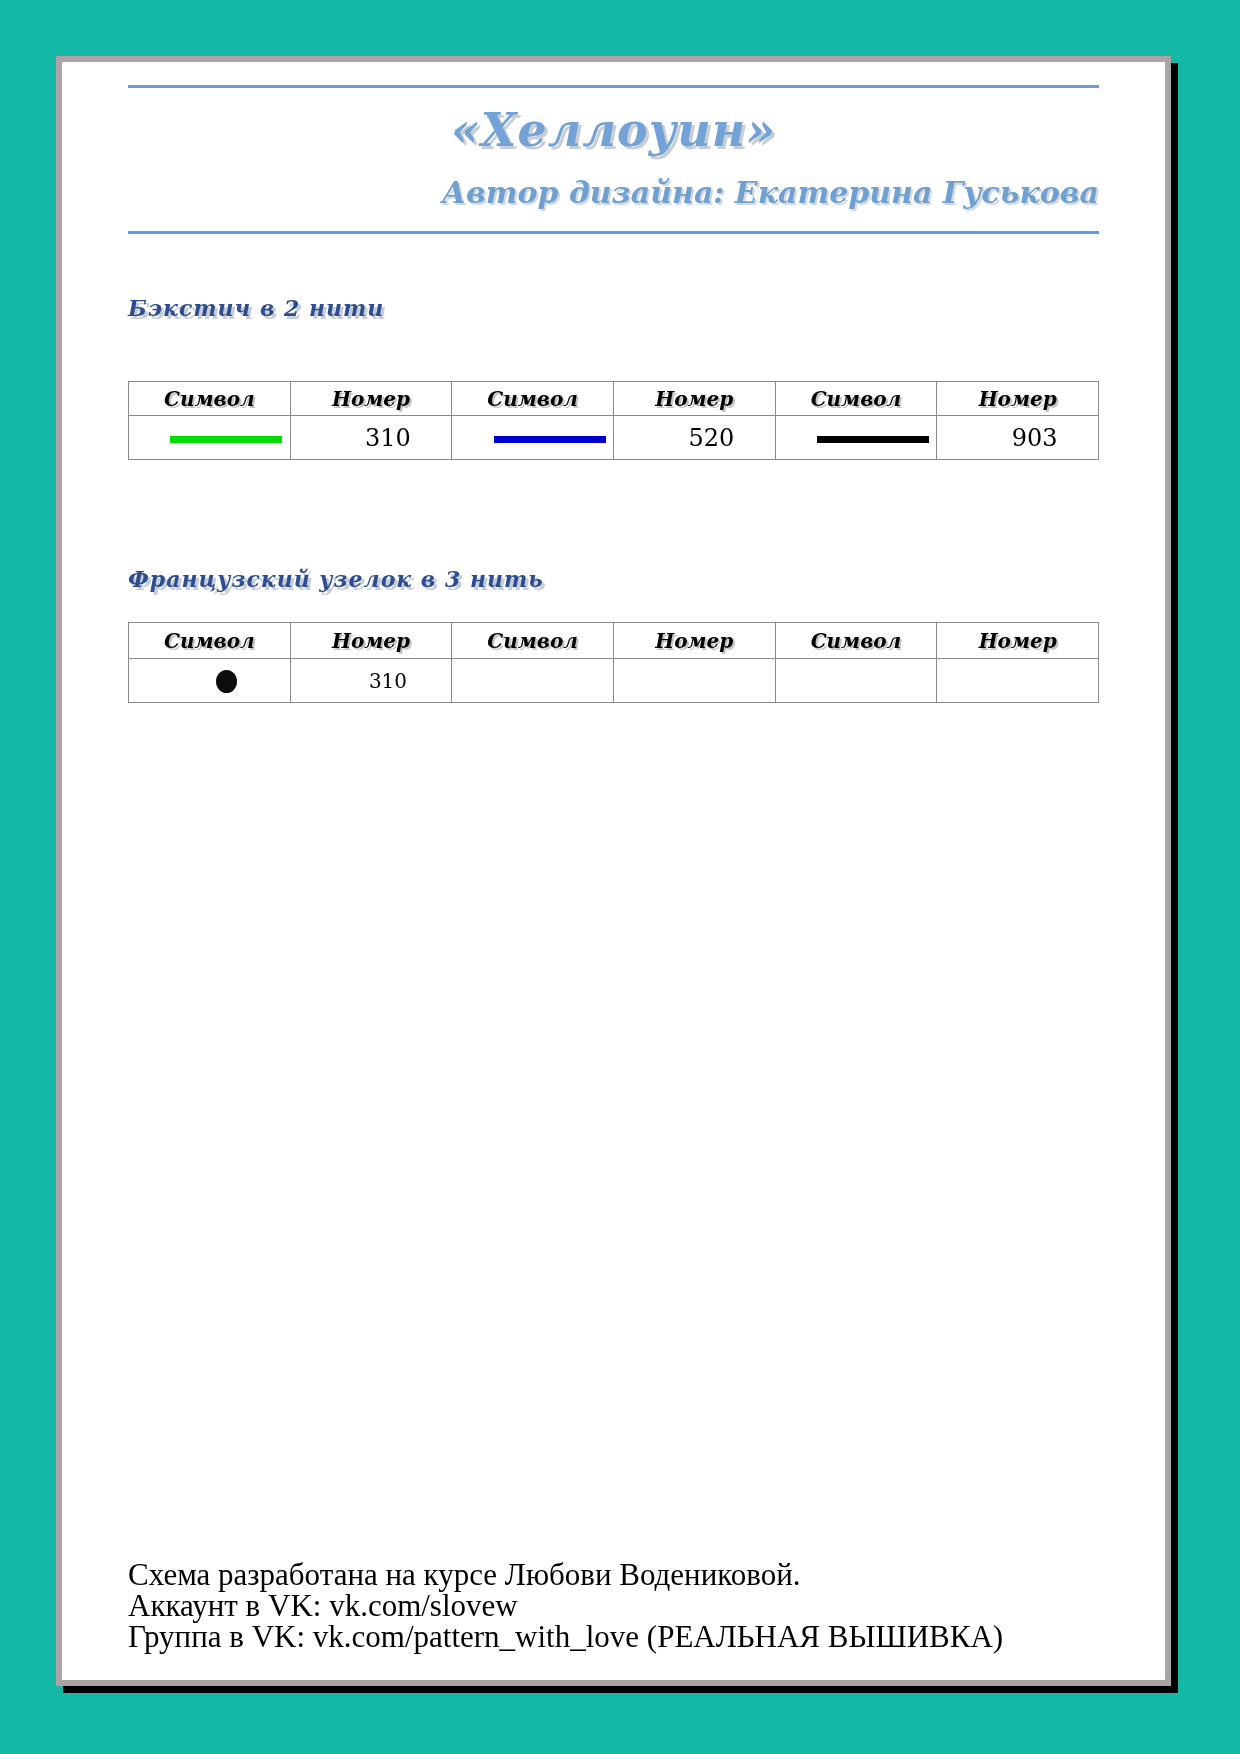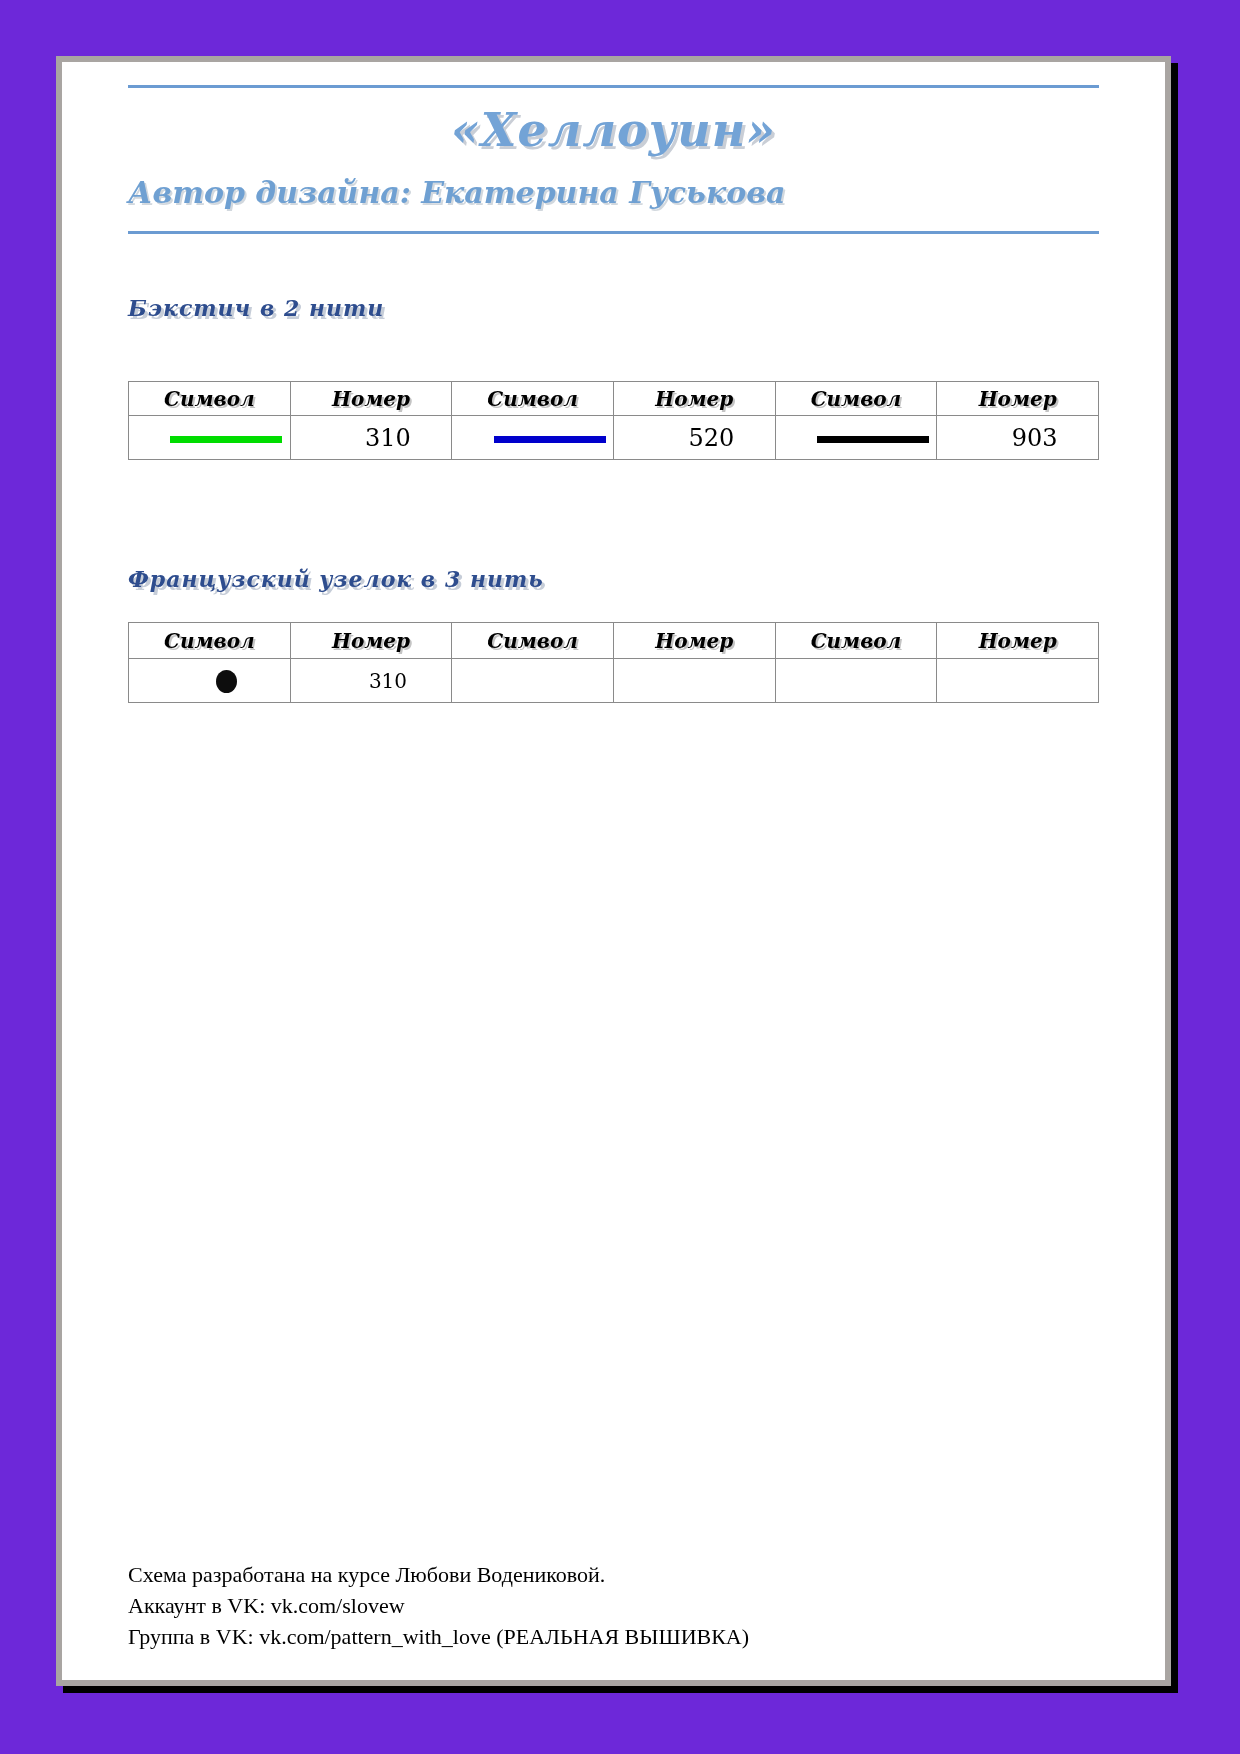--- a/index.html
+++ b/index.html
@@ -5,21 +5,21 @@
   html, body {
     margin: 0;
     padding: 0;
     background: #ffffff;
     font-family: "DejaVu Serif", "Liberation Serif", serif;
   }
   .canvas {
     position: relative;
     width: 1240px;
     height: 1754px;
-    background: #6d28d9;
+    background: #14b8a6;
     overflow: hidden;
   }
   .page {
     position: absolute;
     left: 56px;
     top: 56px;
     width: 1115px;
     height: 1630px;
     background: #ffffff;
     border: 6px solid #a9a5a2;
@@ -44,21 +44,21 @@
     font-size: 46px;
     line-height: 56px;
     font-style: italic;
     font-weight: bold;
     color: #73a3d6;
     text-shadow: 3px 3px 0 #c9ced6;
     letter-spacing: 1px;
   }
   .page-subtitle {
     margin-top: 17px;
-    text-align: left;
+    text-align: right;
     font-size: 30px;
     line-height: 36px;
     font-style: italic;
     font-weight: bold;
     color: #6fa0d2;
     text-shadow: 2px 2px 0 #d2d8de;
   }
   .section-heading {
     margin: 0;
     font-size: 22px;
@@ -111,21 +111,21 @@
     display: inline-block;
     width: 21px;
     height: 23px;
     border-radius: 50%;
     vertical-align: middle;
   }
   .page-footer {
     margin-top: auto;
     margin-bottom: 28px;
     font-family: "Liberation Serif", "DejaVu Serif", serif;
-    font-size: 22px;
+    font-size: 31px;
     line-height: 31px;
     color: #000000;
   }
 </style>
 </head>
 <body>
 
 <div class="canvas">
   <div class="page">
 

